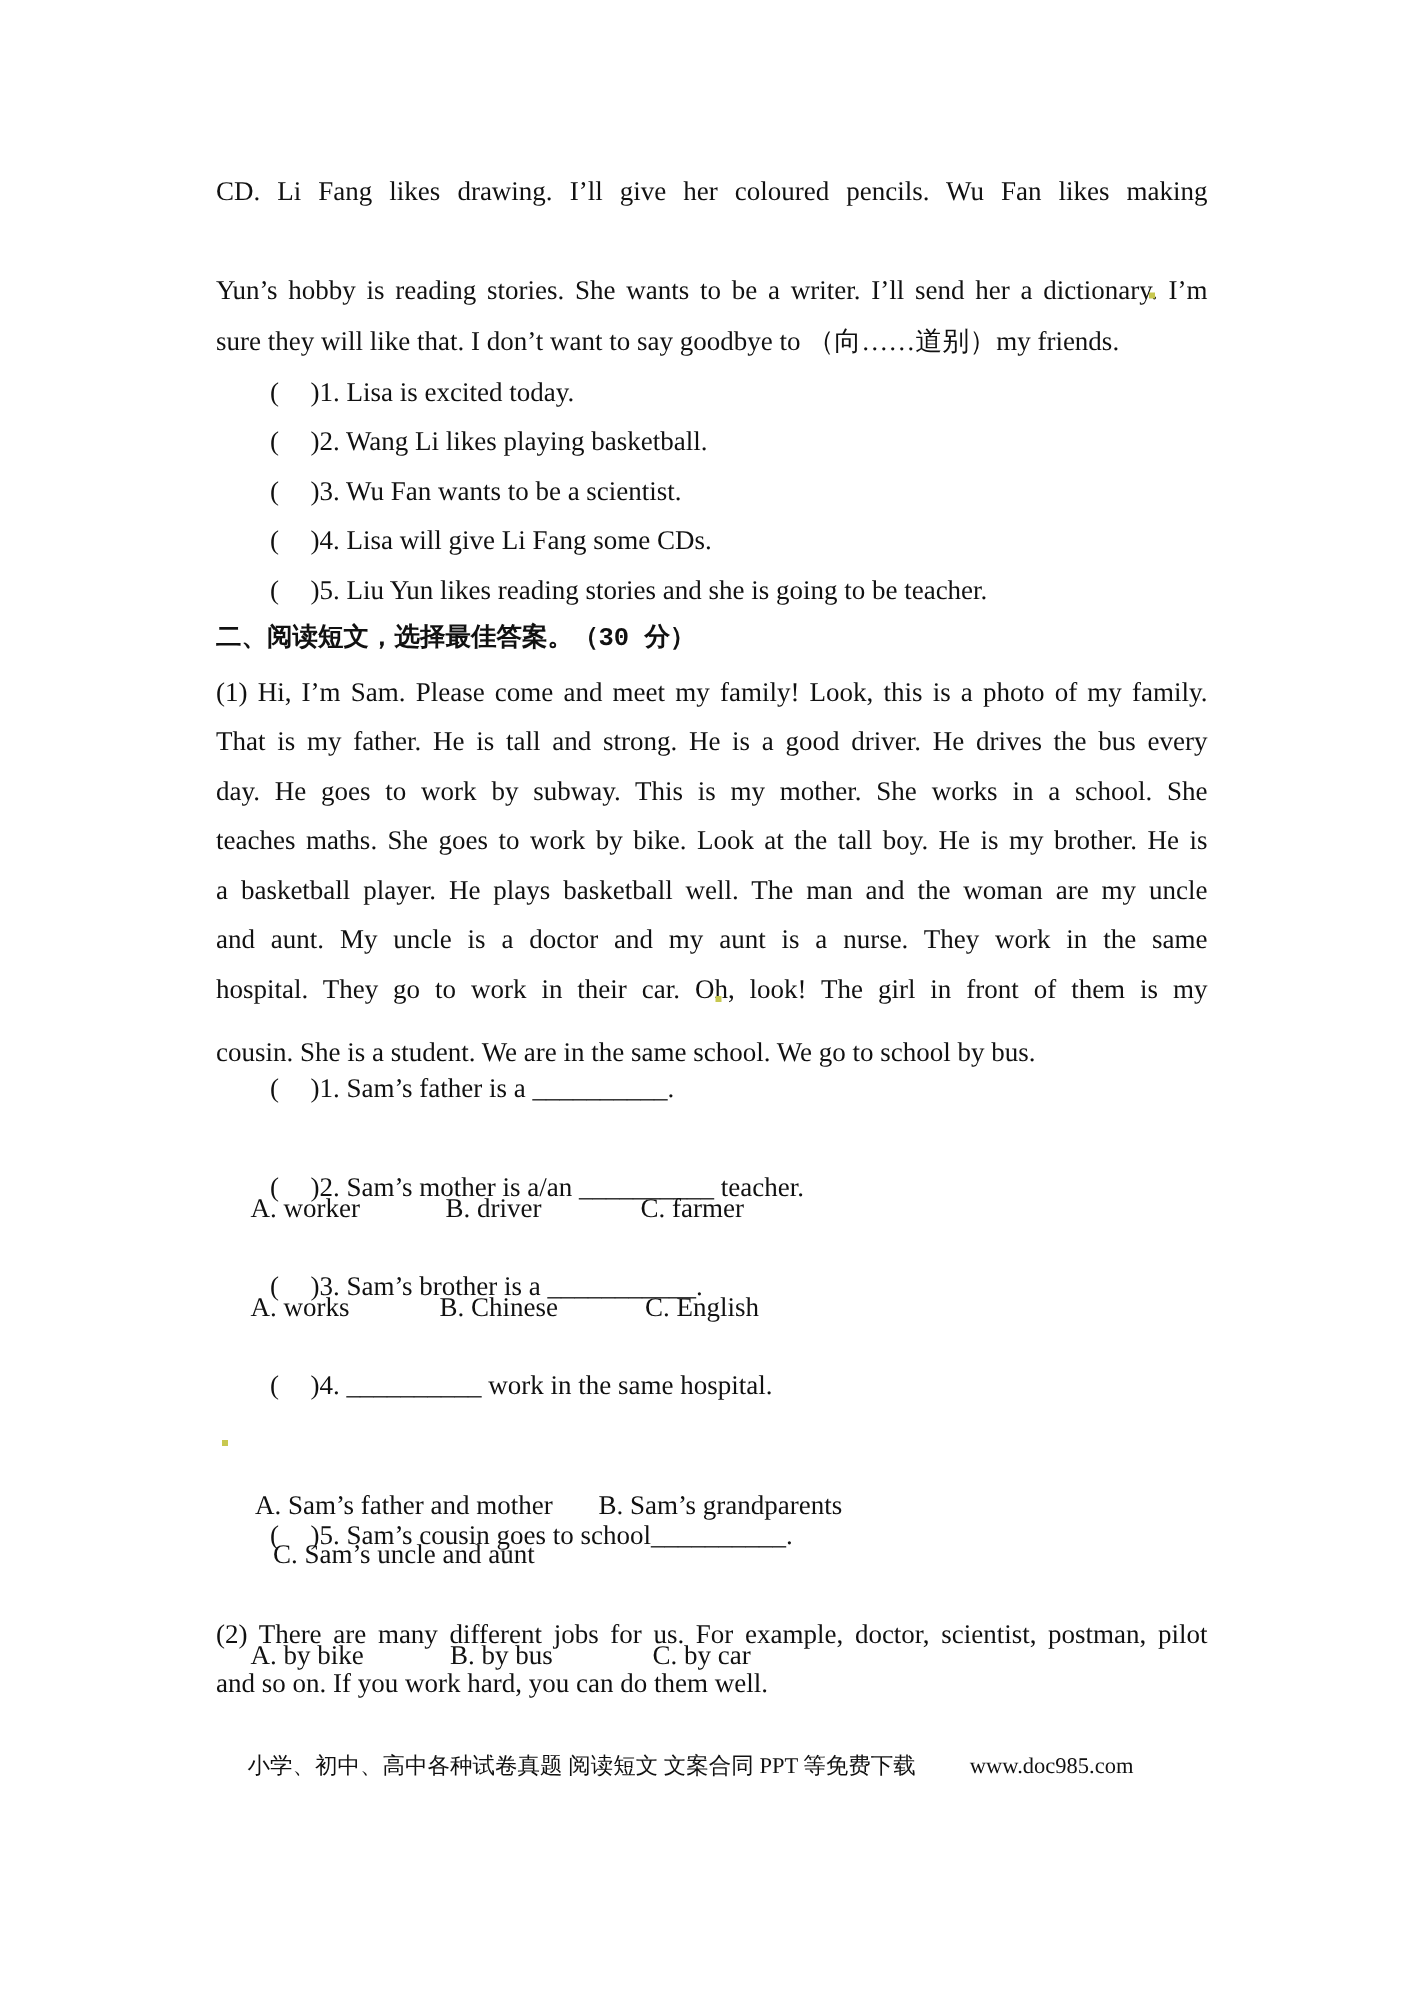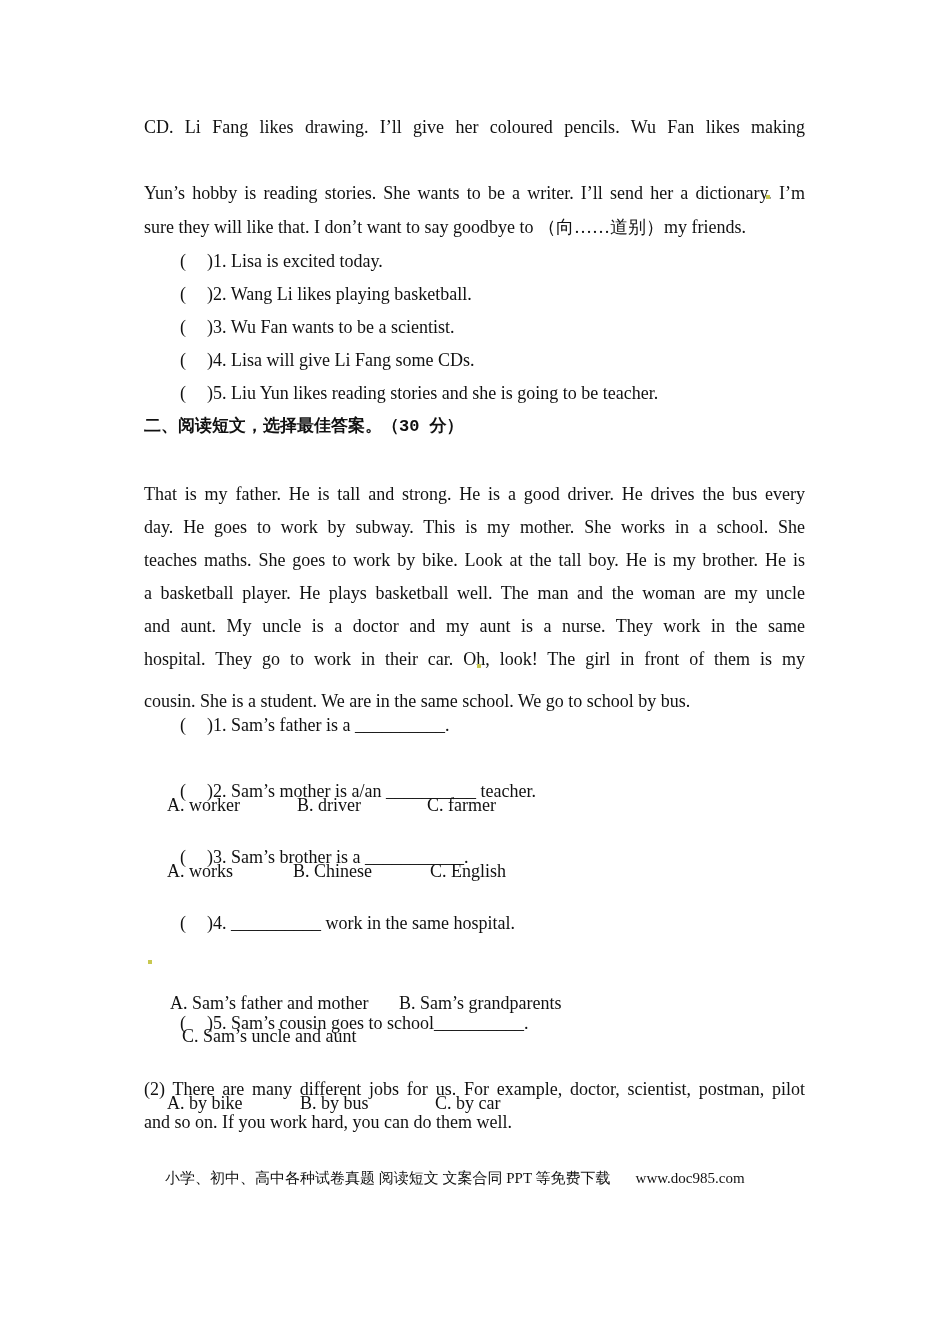--- a/index.html
+++ b/index.html
@@ -44,21 +44,21 @@
     }
     .footer {
       position: absolute;
       left: 165px;
       top: 1168px;
       font-size: 15px;
       line-height: 20px;
       white-space: nowrap;
       color: #111;
     }
-    .footer .url { margin-left: 25px; }
+    .footer .url { margin-left: 36px; }
     .mark {
       position: absolute;
       width: 4px;
       height: 4px;
       background: #c8c850;
     }
   </style>
 </head>
 <body>
 
@@ -80,20 +80,21 @@
   </div>
   <div class="line q" style="top:349px">
     <span class="paren-open">(</span><span>)4. Lisa will give Li Fang some CDs.</span>
   </div>
   <div class="line q" style="top:382px">
     <span class="paren-open">(</span><span>)5. Liu Yun likes reading stories and she is going to be teacher.</span>
   </div>
 
   <div class="line heading" style="top:416px">二、阅读短文，选择最佳答案。（30 分）</div>
 
+  <div class="line justify" style="top:450px">(1) Hi, I’m Sam. Please come and meet my family! Look, this is a photo of my family.</div>
   <div class="line justify" style="top:483px">That is my father. He is tall and strong. He is a good driver. He drives the bus every</div>
   <div class="line justify" style="top:549px">teaches maths. She goes to work by bike. Look at the tall boy. He is my brother. He is</div>
   <div class="line justify" style="top:516px">day. He goes to work by subway. This is my mother. She works in a school. She</div>
   <div class="line justify" style="top:615px">and aunt. My uncle is a doctor and my aunt is a nurse. They work in the same</div>
   <div class="line justify" style="top:582px">a basketball player. He plays basketball well. The man and the woman are my uncle</div>
   <div class="line justify" style="top:648px">hospital. They go to work in their car. Oh, look! The girl in front of them is my</div>
   <div class="mark" style="left:477px; top:664px"></div>
   <div class="line" style="top:690px">cousin. She is a student. We are in the same school. We go to school by bus.</div>
 
   <div class="line q" style="top:714px">

